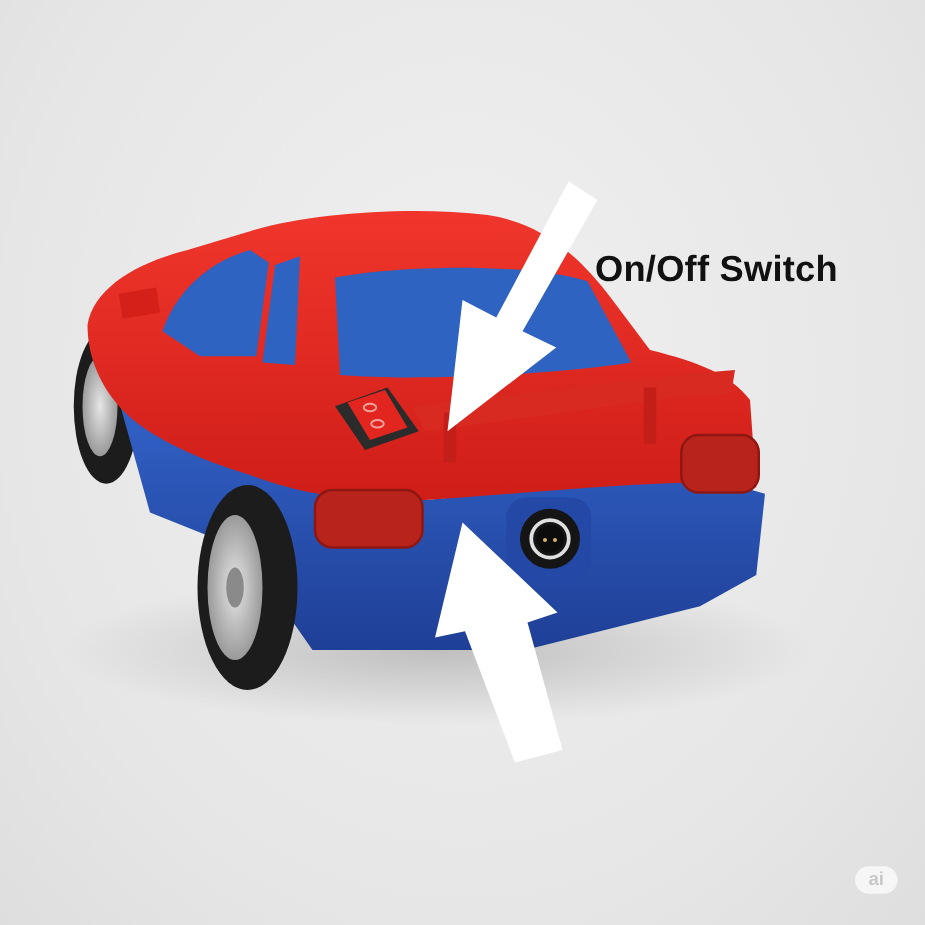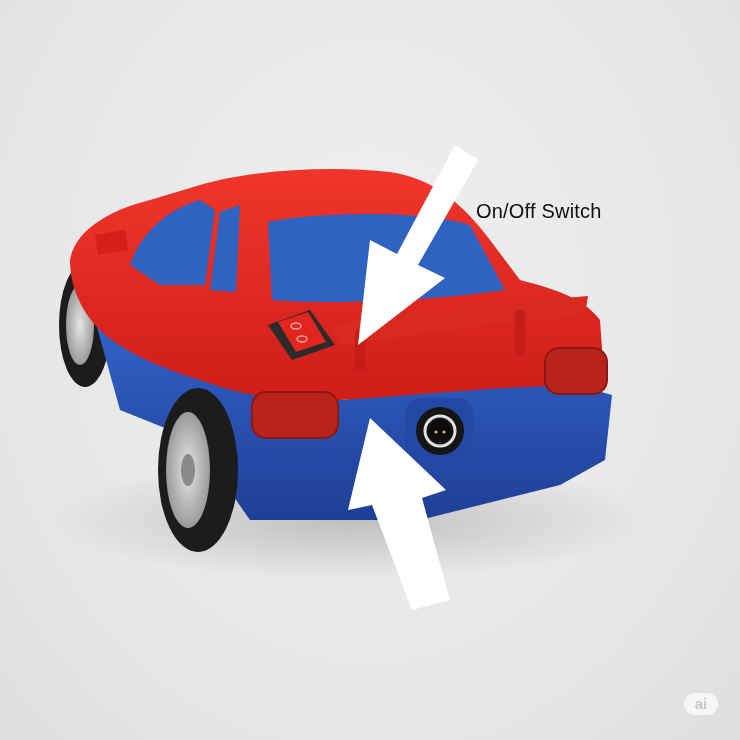--- a/index.html
+++ b/index.html
@@ -1,19 +1,19 @@
 <!DOCTYPE html>
 <html><head>
 <meta charset="utf-8">
 <style>
   html,body{margin:0;padding:0;}
   body{width:740px;height:740px;overflow:hidden;background:#e9e9e9;font-family:"Liberation Sans",sans-serif;}
   .stage{position:relative;width:740px;height:740px;background:radial-gradient(ellipse at 50% 40%,#f0f0f0 0%,#e6e6e6 70%,#dedede 100%);}
   svg.scene{position:absolute;left:0;top:0;}
-  .label{position:absolute;font-weight:normal;color:#111;font-size:20px;letter-spacing:0.2px;white-space:nowrap;}
+  .label{position:absolute;font-weight:bold;color:#111;font-size:29px;letter-spacing:0.2px;white-space:nowrap;}
   .label-switch{left:476px;top:200px;}
   .label-port{left:466px;top:524px;}
   .badge{position:absolute;left:684px;top:693px;width:34px;height:22px;border-radius:11px;background:#f6f6f6;color:#c9c9c9;font-size:15px;font-weight:bold;text-align:center;line-height:22px;}
 </style>
 </head>
 <body>
 
 <div class="stage">
   <svg class="scene" width="740" height="740" viewBox="0 0 740 740">
     <defs>

